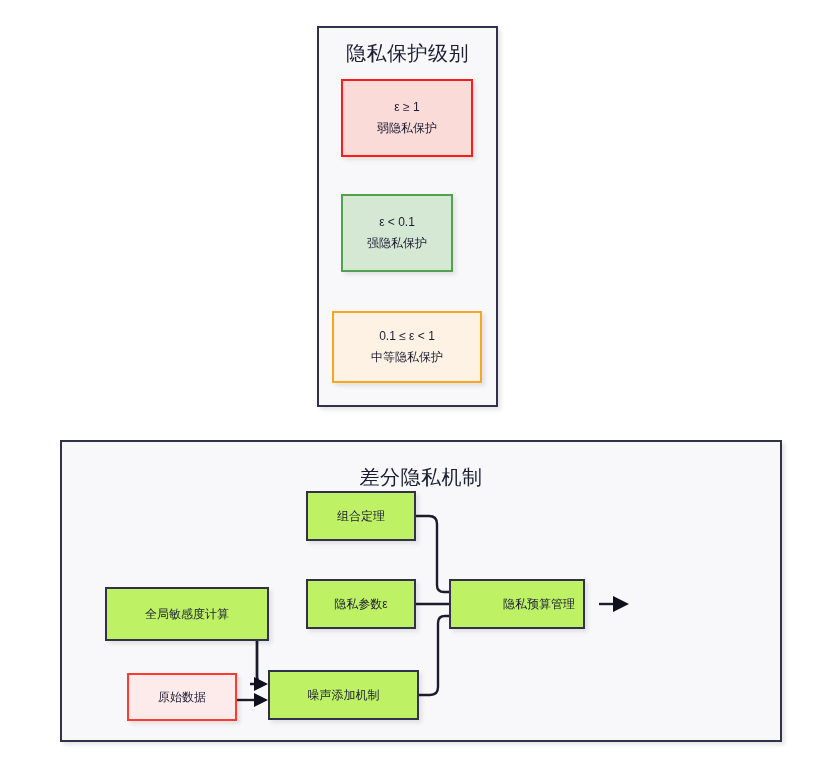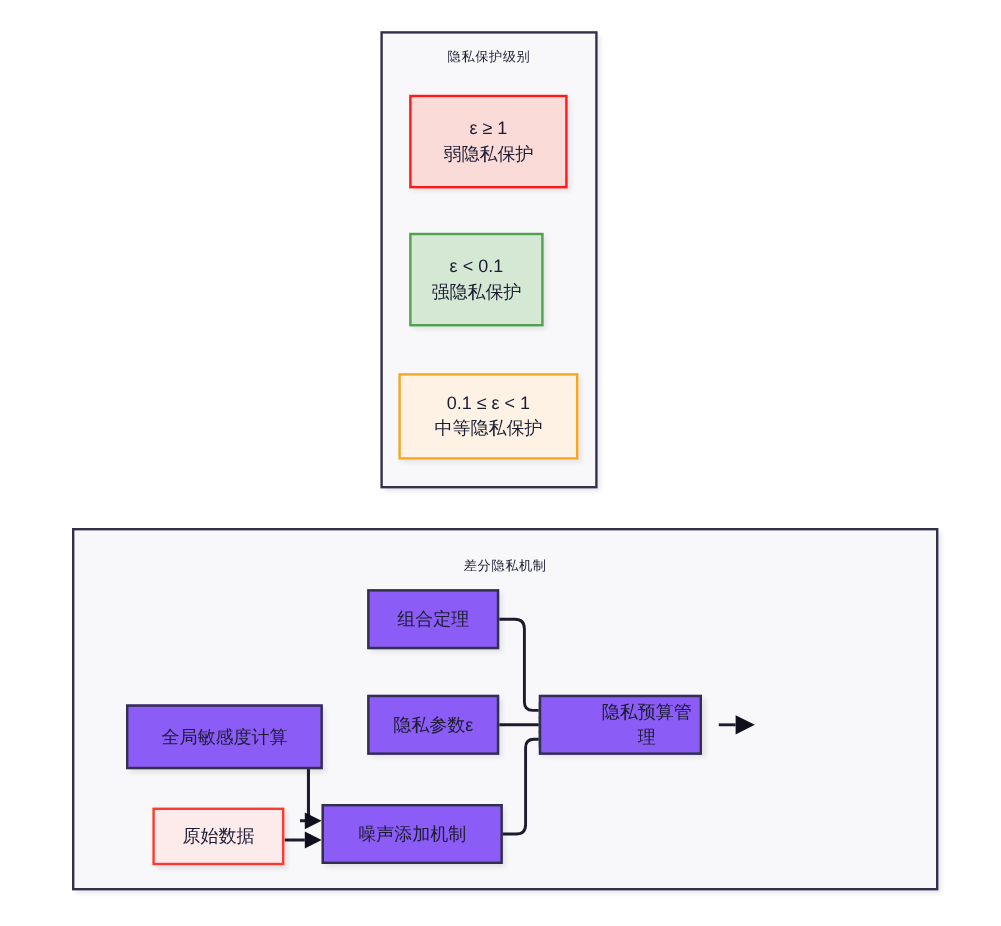--- a/index.html
+++ b/index.html
@@ -25,46 +25,46 @@
     background: #f8f8fa;
     border: 2px solid #32314b;
     box-sizing: border-box;
     box-shadow: 3px 3px 4px rgba(0,0,0,0.10);
   }
   .group-title {
     position: absolute;
     left: 0;
     right: 0;
     text-align: center;
-    font-size: 11px;
+    font-size: 20px;
     color: #1c1c33;
     letter-spacing: 0.5px;
     white-space: nowrap;
   }
 
   
   .node {
     position: absolute;
     box-sizing: border-box;
     display: flex;
     flex-direction: column;
     align-items: center;
     justify-content: center;
     text-align: center;
-    font-size: 15px;
+    font-size: 12px;
     line-height: 21px;
     color: #1c1c33;
     box-shadow: 3px 3px 4px rgba(0,0,0,0.09);
     background: #ffffff;
     border: 2px solid #32314b;
   }
   .node .l1 { display: block; }
   .node .l2 { display: block; }
 
-  .node.plain   { background:#8b5cf6; border-color:#32314b; }
+  .node.plain   { background:#bef264; border-color:#32314b; }
   .node.red     { background:#fadbd8; border-color:#ff1a1a; }
   .node.redlite { background:#fdeaea; border-color:#ff3b30; }
   .node.green   { background:#d5e8d4; border-color:#52a14e; }
   .node.greenlite { background:#e9f5ea; border-color:#4caf50; }
   .node.orange  { background:#fdf2e3; border-color:#f5a623; }
 
   
   .edges {
     position: absolute;
     inset: 0;

